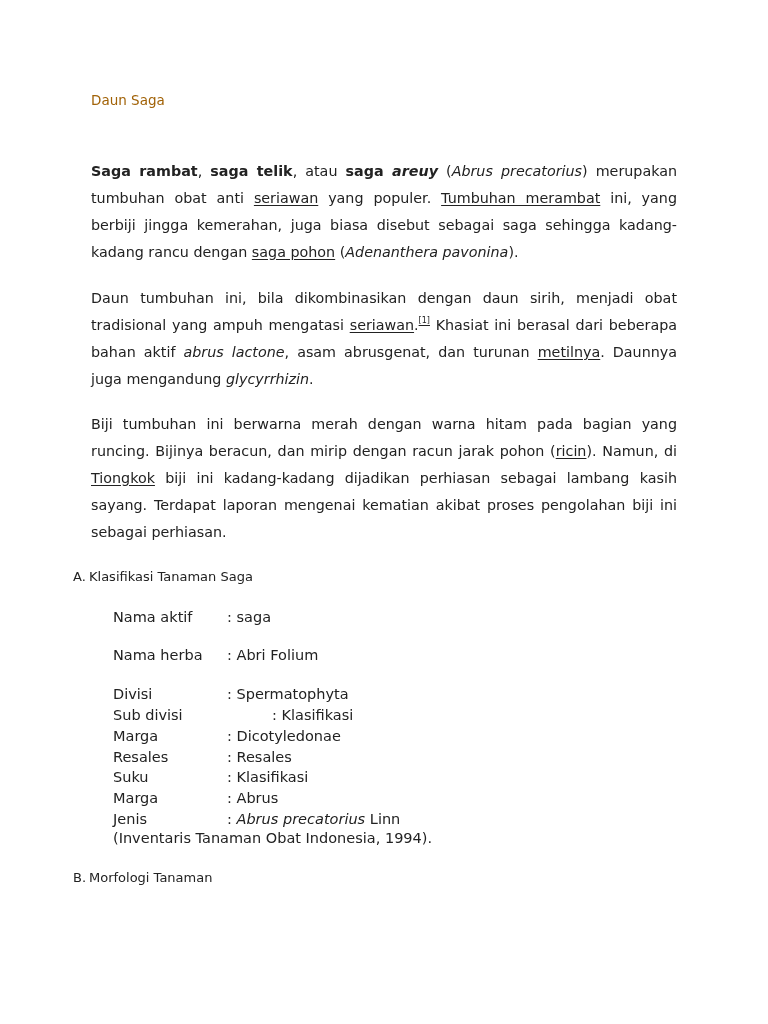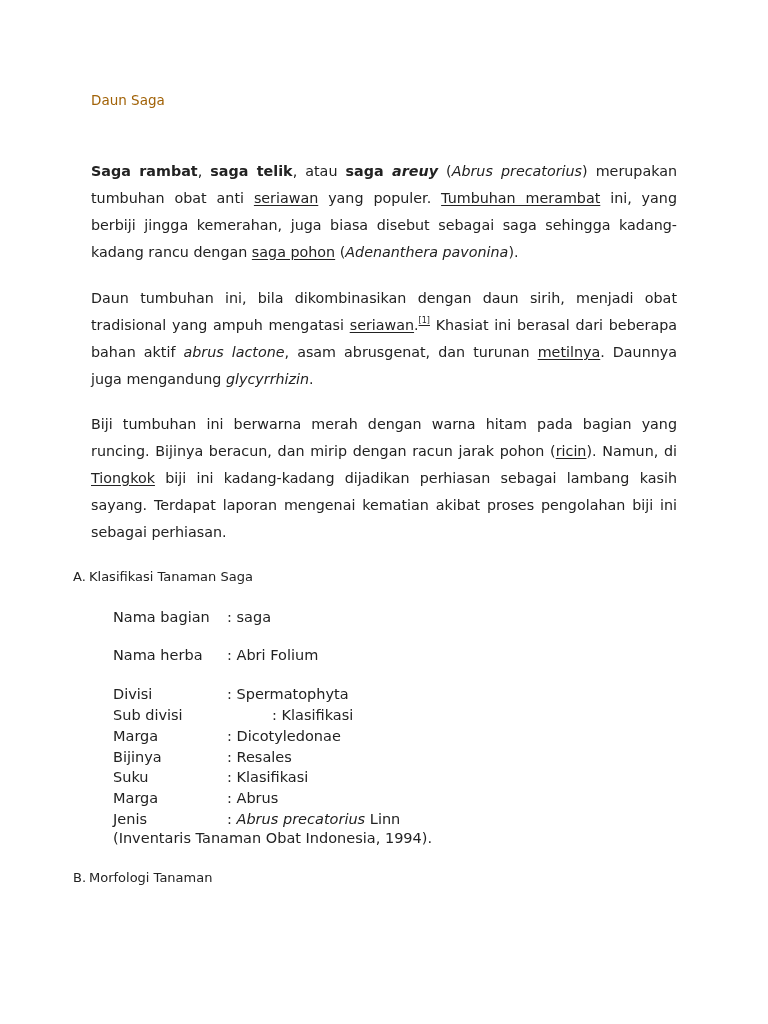--- a/index.html
+++ b/index.html
@@ -33,25 +33,25 @@
 <div class="abs title">Daun Saga</div>
 
 <div class="para p1"><b>Saga rambat</b><span>, </span><b>saga telik</b><span>, atau </span><b>saga </b><b><i>areuy</i></b><span> (</span><i>Abrus precatorius</i><span>) merupakan tumbuhan obat anti </span><u>seriawan</u><span> yang populer. </span><u>Tumbuhan merambat</u><span> ini, yang berbiji jingga kemerahan, juga biasa disebut sebagai saga sehingga kadang-kadang rancu dengan </span><u>saga pohon</u><span> (</span><i>Adenanthera pavonina</i><span>).</span></div>
 
 <div class="para p2"><span>Daun tumbuhan ini, bila dikombinasikan dengan daun sirih, menjadi obat tradisional yang ampuh mengatasi </span><u>seriawan</u><span>.</span><sup><u>[1]</u></sup><span> Khasiat ini berasal dari beberapa bahan aktif </span><i>abrus lactone</i><span>, asam abrusgenat, dan turunan </span><u>metilnya</u><span>. Daunnya juga mengandung </span><i>glycyrrhizin</i><span>.</span></div>
 
 <div class="para p3"><span>Biji tumbuhan ini berwarna merah dengan warna hitam pada bagian yang runcing. Bijinya beracun, dan mirip dengan racun jarak pohon (</span><u>ricin</u><span>). Namun, di </span><u>Tiongkok</u><span> biji ini kadang-kadang dijadikan perhiasan sebagai lambang kasih sayang. Terdapat laporan mengenai kematian akibat proses pengolahan biji ini sebagai perhiasan.</span></div>
 
 <div class="abs sect sA"><span class="num">A.</span><span>Klasifikasi Tanaman Saga</span></div>
 
-<div class="row" style="top:607px"><span class="lbl">Nama bagian</span><span>: saga</span></div>
+<div class="row" style="top:607px"><span class="lbl">Nama aktif</span><span>: saga</span></div>
 <div class="row" style="top:645px"><span class="lbl">Nama herba</span><span>: Abri Folium</span></div>
 <div class="row" style="top:684px"><span class="lbl">Divisi</span><span>: Spermatophyta</span></div>
 <div class="row" style="top:705px"><span class="lbl wide">Sub divisi</span><span>: Klasifikasi</span></div>
 <div class="row" style="top:726px"><span class="lbl">Marga</span><span>: Dicotyledonae</span></div>
-<div class="row" style="top:747px"><span class="lbl">Bijinya</span><span>: Resales</span></div>
+<div class="row" style="top:747px"><span class="lbl">Resales</span><span>: Resales</span></div>
 <div class="row" style="top:767px"><span class="lbl">Suku</span><span>: Klasifikasi</span></div>
 <div class="row" style="top:788px"><span class="lbl">Marga</span><span>: Abrus</span></div>
 <div class="row" style="top:809px"><span class="lbl">Jenis</span><span>: </span><i>Abrus precatorius</i><span> Linn</span></div>
 
 <div class="cite">(Inventaris Tanaman Obat Indonesia, 1994).</div>
 
 <div class="abs sect sB"><span class="num">B.</span><span>Morfologi Tanaman</span></div>
 
 </body></html>

